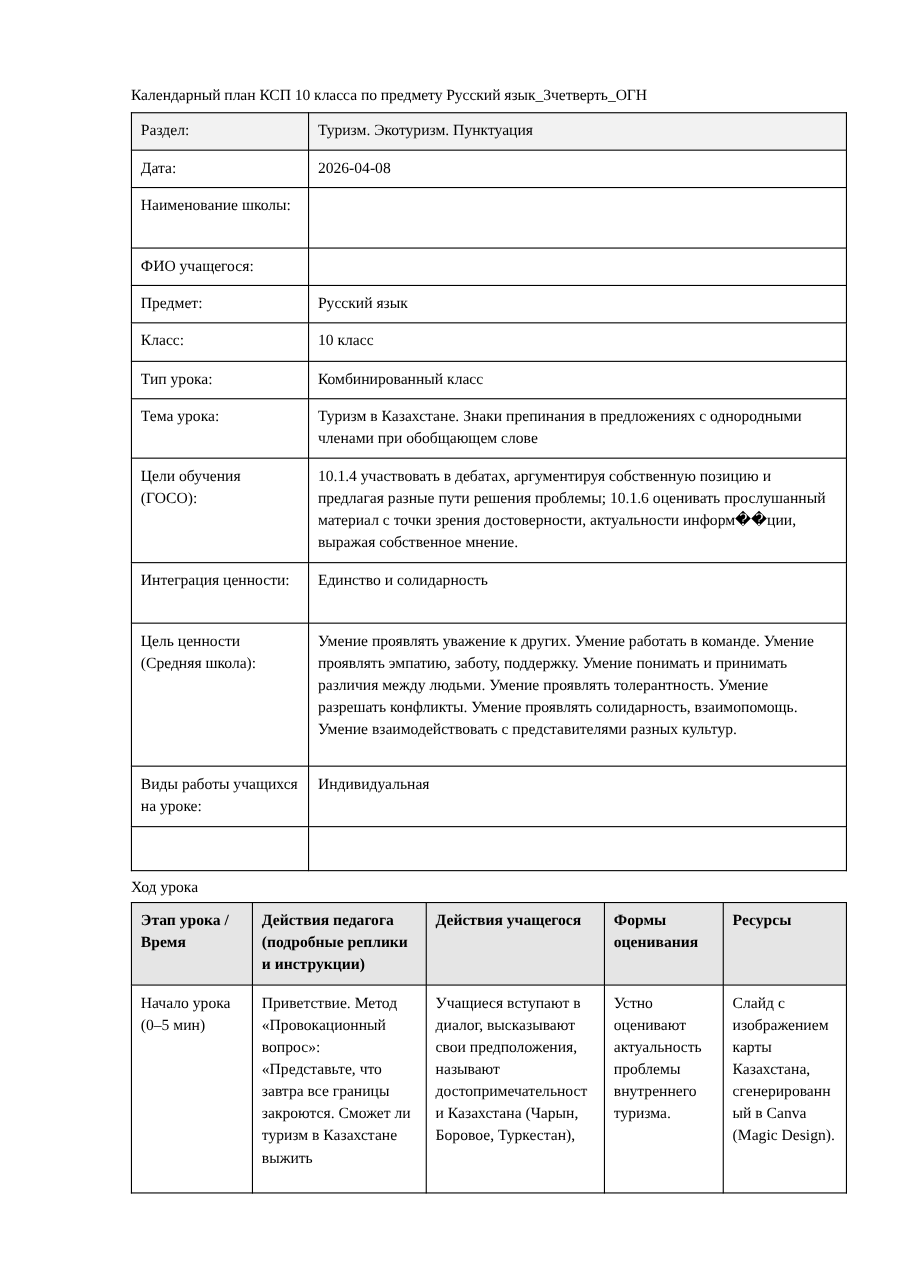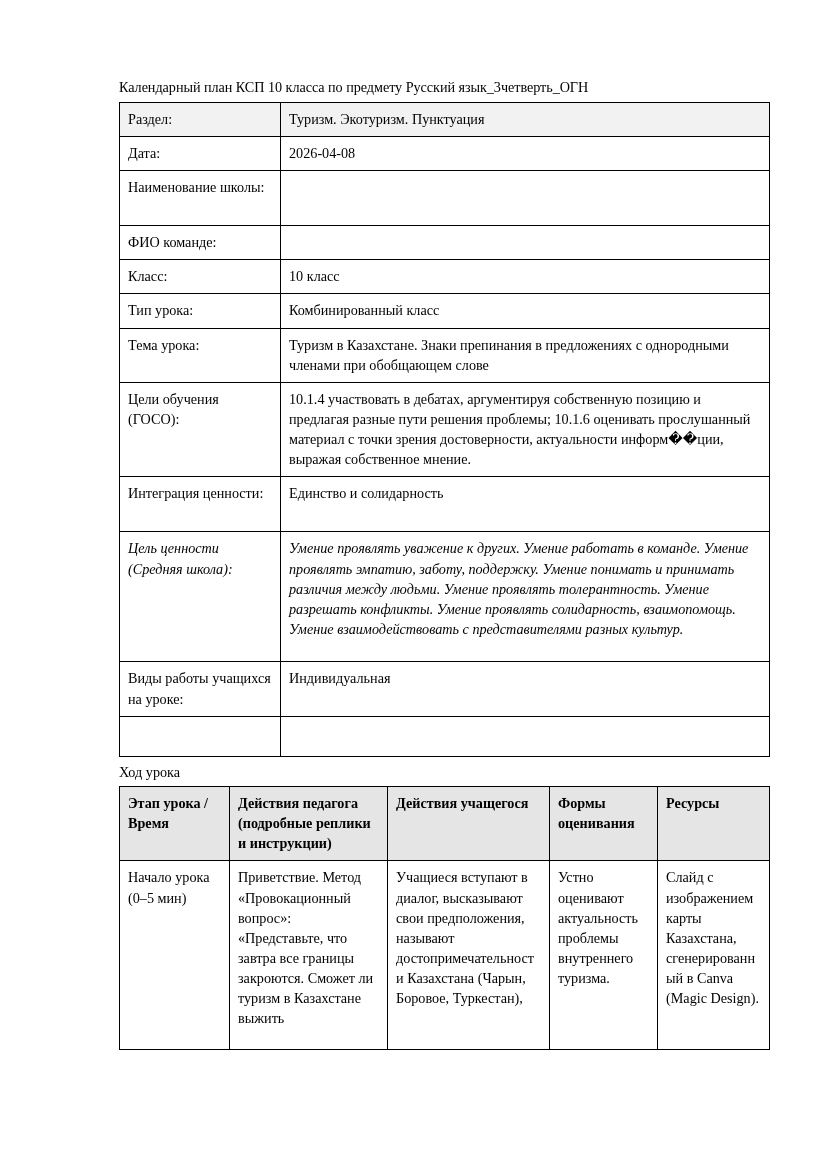--- a/index.html
+++ b/index.html
@@ -79,21 +79,21 @@
   tr.r-razdel td   { height: 19px; }
   tr.r-data td     { height: 19px; }
   tr.r-school td   { height: 41px; }
   tr.r-fio td      { height: 19px; }
   tr.r-predmet td  { height: 19px; }
   tr.r-klass td    { height: 19px; }
   tr.r-tip td      { height: 19px; }
   tr.r-tema td     { height: 39px; }
   tr.r-goals td    { height: 78px; }
   tr.r-integr td   { height: 41px; }
-  tr.r-value td    { height: 116px; font-style: italic; }
+  tr.r-value td    { height: 116px; }
   tr.r-vidy td     { height: 41px; }
   tr.r-fizmin td   { height: 19px; }
   tr.r-empty td    { height: 26px; }
 
   .flow-heading {
     font-size: 14.2px;
     line-height: 1.3;
     margin: 6px 0 4px 0;
   }
 
@@ -137,22 +137,26 @@
         </tr>
         <tr class="r-data">
           <td class="label-cell">Дата:</td>
           <td class="value-cell">2026-04-08</td>
         </tr>
         <tr class="r-school">
           <td class="label-cell">Наименование школы:</td>
           <td class="value-cell cell-empty"></td>
         </tr>
         <tr class="r-fio">
-          <td class="label-cell">ФИО команде:</td>
+          <td class="label-cell">ФИО учащегося:</td>
           <td class="value-cell cell-empty"></td>
+        </tr>
+        <tr class="r-predmet">
+          <td class="label-cell">Предмет:</td>
+          <td class="value-cell">Русский язык</td>
         </tr>
         <tr class="r-klass">
           <td class="label-cell">Класс:</td>
           <td class="value-cell">10 класс</td>
         </tr>
         <tr class="r-tip">
           <td class="label-cell">Тип урока:</td>
           <td class="value-cell">Комбинированный класс</td>
         </tr>
         <tr class="r-tema">

